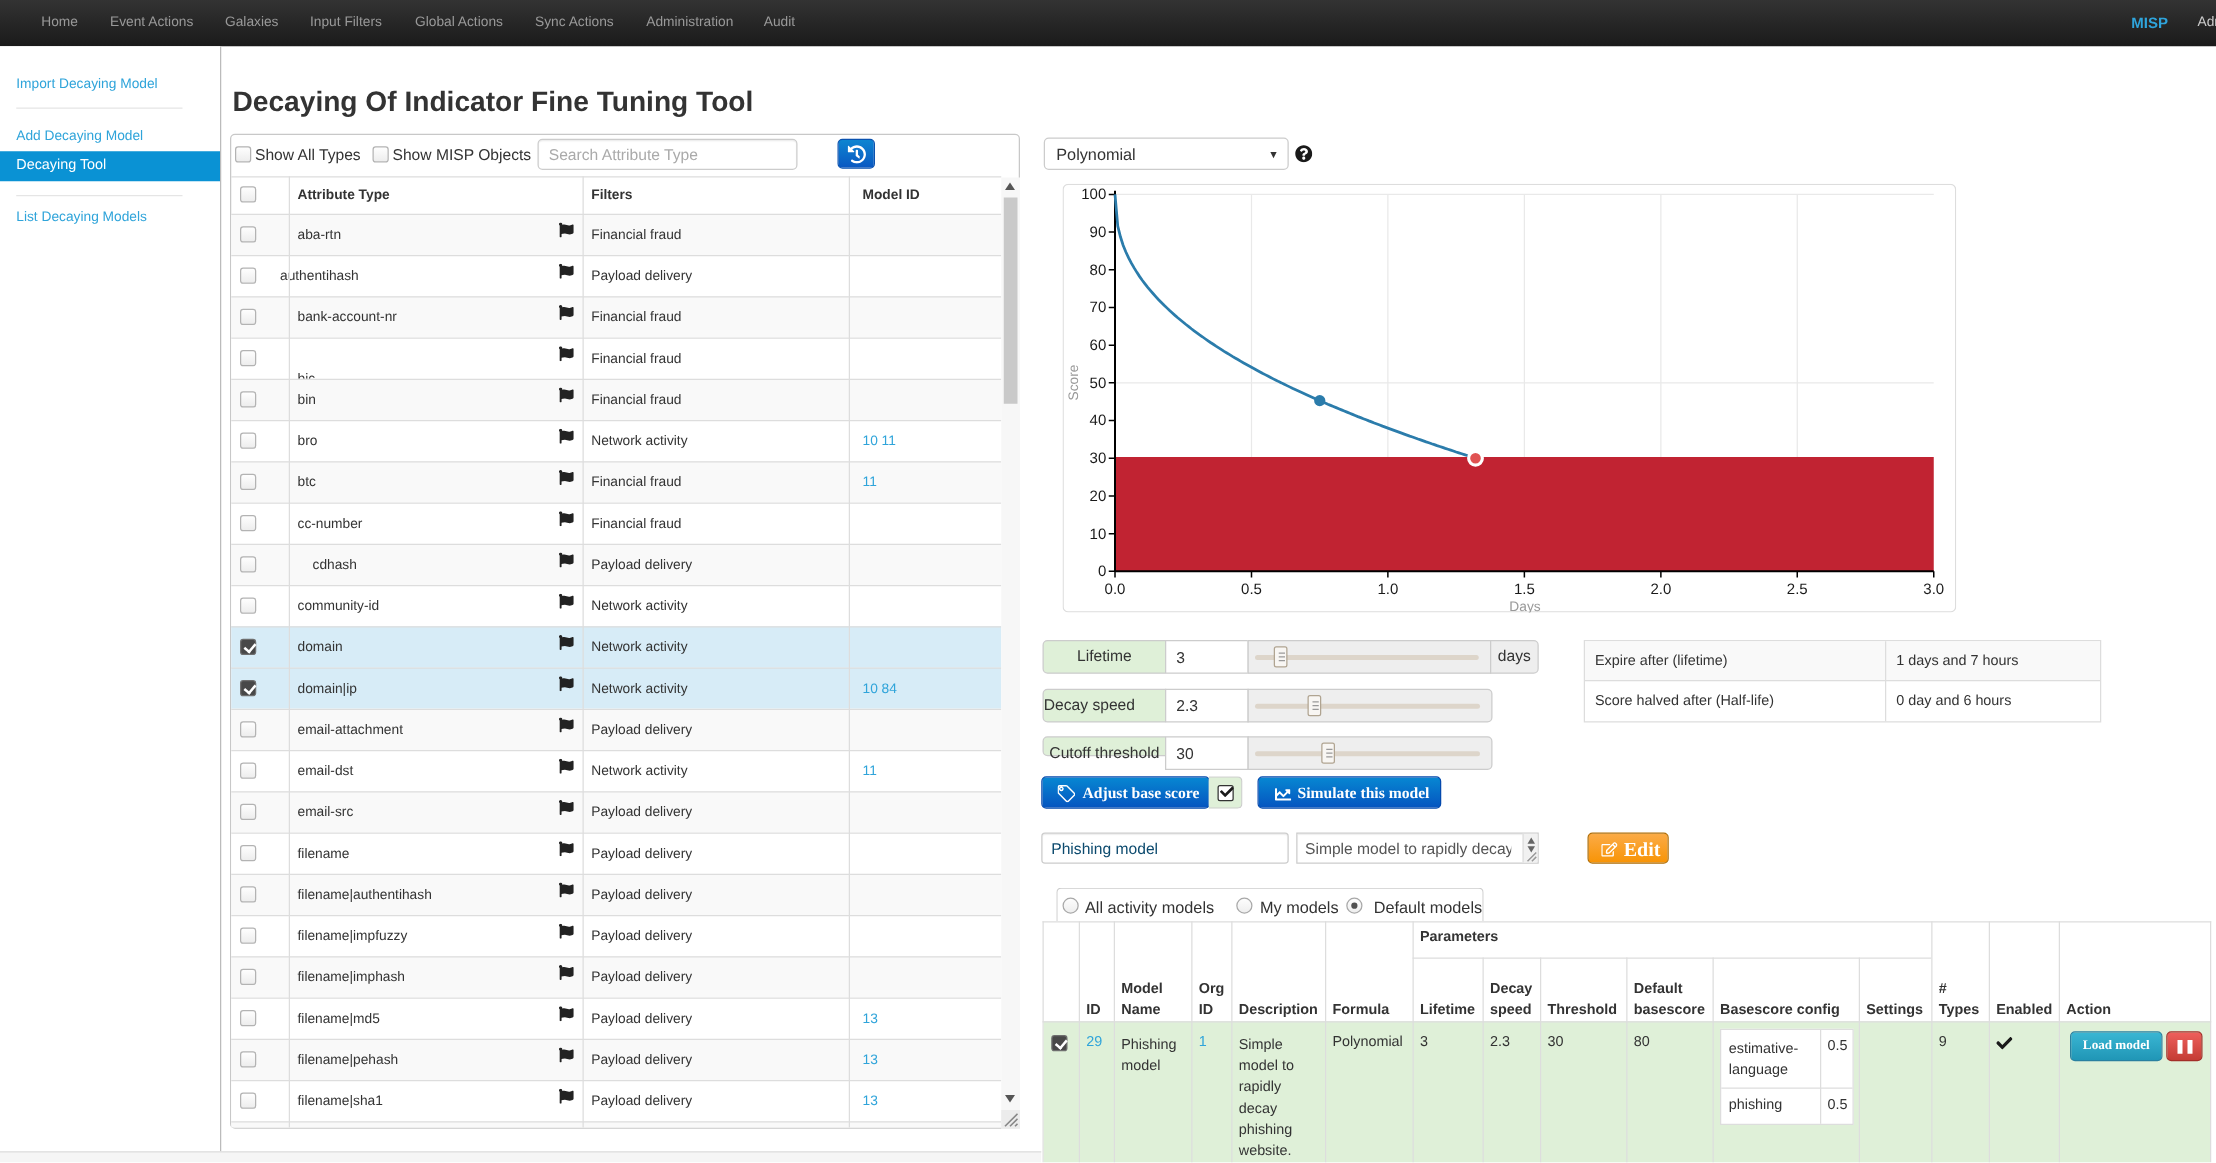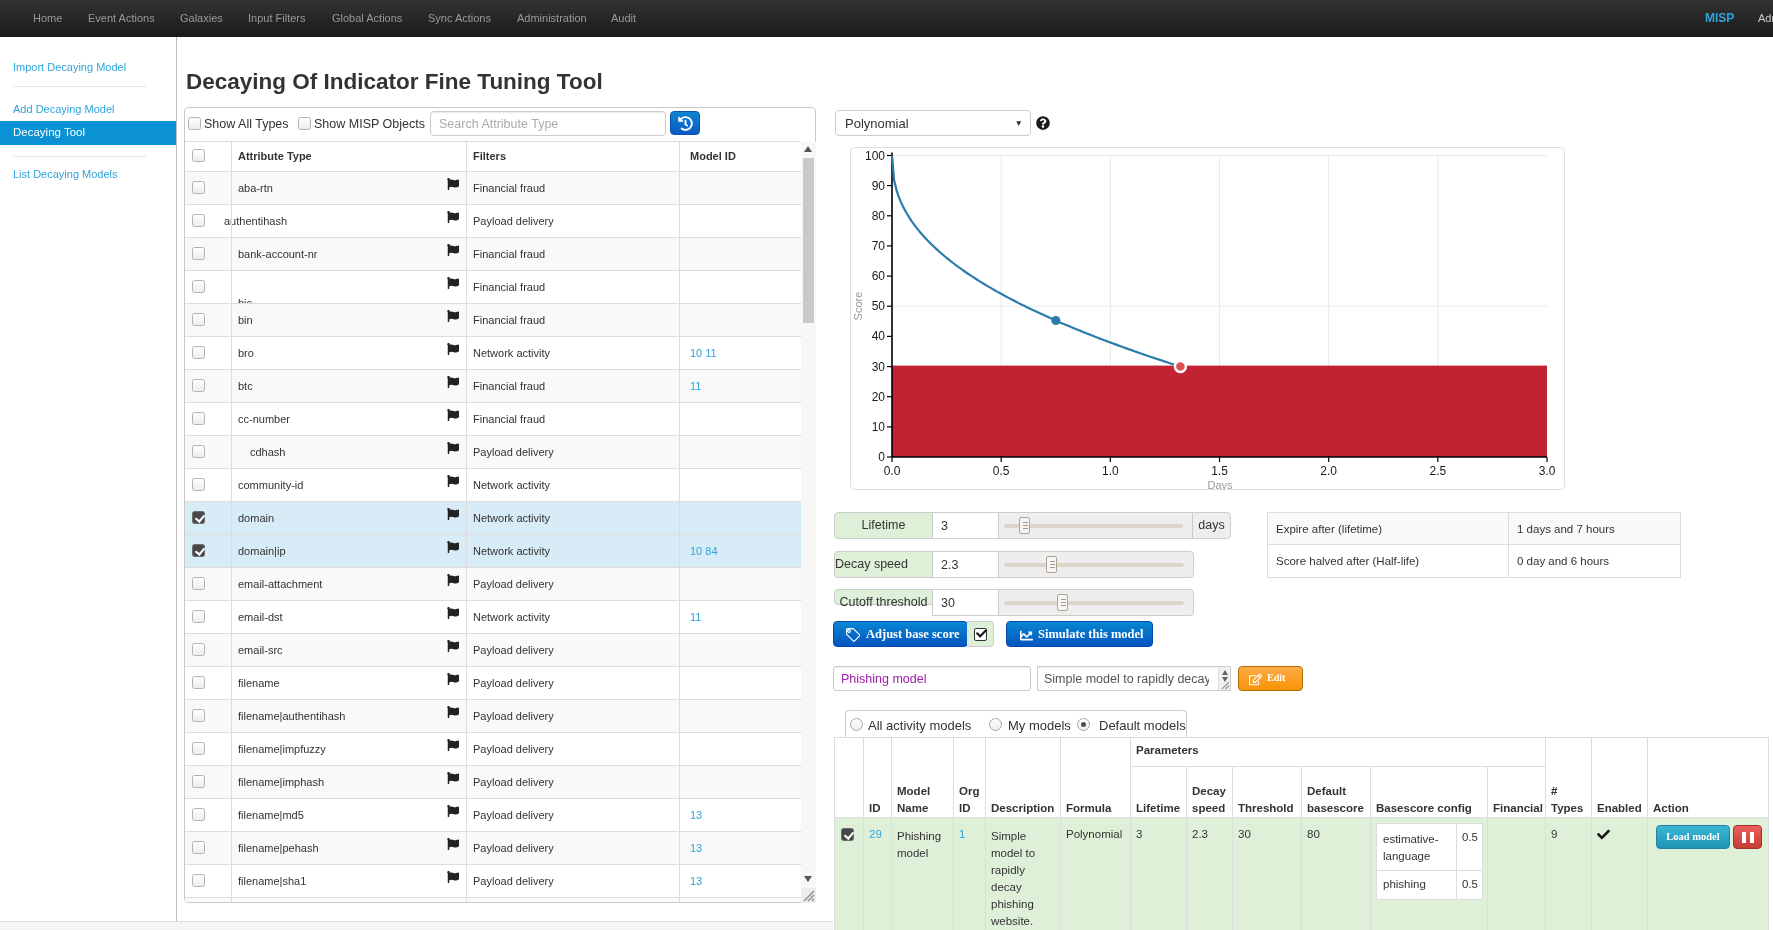--- a/index.html
+++ b/index.html
@@ -17,21 +17,21 @@
 .tcell { position:absolute; font-size:11px; color:#333; }
 a.mid { color:#2fa4da; text-decoration:none; font-size:11px; position:absolute; }
 .vline { position:absolute; width:1px; background:#ddd; }
 .hline { position:absolute; height:1px; background:#ddd; }
 .addon { position:absolute; border:1px solid #ccc; font-size:12.5px; color:#333; }
 .sliderzone { position:absolute; background:#eee; border:1px solid #ccc; }
 .strack { position:absolute; height:4px; background:#ddd5ca; border-radius:2px; }
 .shandle { position:absolute; width:11px; height:17px; background:#f8f6f3; border:1px solid #b0a491; border-radius:2px; }
 .shandle:after { content:""; position:absolute; left:2.5px; width:5px; top:4px; height:1px; background:#999; box-shadow:0 3px 0 #999, 0 6px 0 #999; }
 .btn-blue { position:absolute; border:1px solid #0449ad; border-radius:4px; background:linear-gradient(#0787d2,#0555c0); color:#fff; font-family:"Liberation Serif",serif; font-weight:bold; font-size:12.5px; }
-.btn-orange { position:absolute; border:1px solid #b06d04; border-radius:4px; background:linear-gradient(#fbab47,#f89406); color:#fff; font-family:"Liberation Serif",serif; font-weight:bold; font-size:10px; }
+.btn-orange { position:absolute; border:1px solid #b06d04; border-radius:4px; background:linear-gradient(#fbab47,#f89406); color:#fff; font-family:"Liberation Serif",serif; font-weight:bold; font-size:16px;margin-left:32px; }
 .btn-teal { position:absolute; border:1px solid #2a80a0; border-radius:4px; background:linear-gradient(#3ab6d3,#2096b6); color:#fff; font-family:"Liberation Serif",serif; font-weight:bold; font-size:10.5px; text-align:center; }
 .btn-red { position:absolute; border:1px solid #a32e28; border-radius:4px; background:linear-gradient(#ee5f5b,#c43c35); }
 .inp { position:absolute; border:1px solid #ccc; border-radius:3px; background:#fff; font-size:12.5px; color:#555; box-shadow:inset 0 1px 1px rgba(0,0,0,.07); }
 .radio { position:absolute; width:13px; height:13px; border:1px solid #a8a8a8; border-radius:50%; background:linear-gradient(#fdfdfd,#eee); }
 .radio.on:after { content:""; position:absolute; left:3px; top:3px; width:5px; height:5px; border-radius:50%; background:#505050; }
 .btcell { position:absolute; font-size:11.5px; color:#333; }
 .bthead { position:absolute; font-size:11.5px; font-weight:bold; color:#333; }
 </style>
 </head>
 <body>
@@ -56,21 +56,21 @@
     </div>
 <div class="sep" style="top:119px"></div>
 <a style="top:131px">List Decaying Models</a>
 </div>
 <div class="abs" style="left:186px;top:69px;font-size:22.5px;font-weight:bold;color:#333">Decaying Of Indicator Fine Tuning Tool</div>
 <div class="abs" style="left:184px;top:107px;width:632px;height:796px;border:1px solid #c8c8c8;border-radius:4px;background:#fff"></div>
 <div class="cb" style="left:188px;top:117px"></div>
 <span class="lbl" style="left:204px;top:117px">Show All Types</span>
 <div class="cb" style="left:298px;top:117px"></div>
 <span class="lbl" style="left:314px;top:117px">Show MISP Objects</span>
-<div class="abs" style="left:430px;top:111px;width:236px;height:25px;border:1px solid #ccc;border-radius:4px;background:#fff;box-shadow:inset 0 1px 1px rgba(0,0,0,.08)">
+<div class="abs" style="left:430px;top:111px;width:208px;height:25px;border:1px solid #ccc;border-radius:4px;background:#fff;box-shadow:inset 0 1px 1px rgba(0,0,0,.08)">
     <span style="position:absolute;left:8px;top:5px;font-size:12.5px;color:#aaa">Search Attribute Type</span>
   </div>
 <div class="abs" style="left:670px;top:111px;width:30px;height:24px;border:1px solid #0a52b0;border-radius:4px;background:linear-gradient(#0d85d1,#0a58c2)">
     <svg style="position:absolute;left:7px;top:4px" width="15" height="15" viewBox="0 0 512 512">
       <path fill="#fff" d="M504 255.531c.253 136.64-111.18 248.372-247.82 248.468-59.015.042-113.223-20.53-155.822-54.911-11.077-8.94-11.905-25.541-1.839-35.607l11.267-11.267c8.609-8.609 22.353-9.551 31.891-1.984C173.062 425.135 212.781 440 256 440c101.705 0 184-82.311 184-184 0-101.705-82.311-184-184-184-48.814 0-93.149 18.969-126.068 49.932l50.754 50.754c10.08 10.08 2.941 27.314-11.313 27.314H24c-8.837 0-16-7.163-16-16V38.627c0-14.254 17.234-21.393 27.314-11.314l49.372 49.372C129.209 31.084 189.552 8 255.333 8 392.05 8 503.747 118.744 504 255.531zm-180.912 97.682l9.823-12.63c8.138-10.463 6.253-25.542-4.21-33.679L288 266.7V152c0-13.255-10.745-24-24-24h-16c-13.255 0-24 10.745-24 24v146.3l83.409 64.063c10.463 8.137 25.541 6.253 33.679-4.21z"></path>
     </svg>
   </div>
 <div class="hline" style="left:185px;top:141px;width:616px"></div>
 <div class="cb" style="left:192px;top:149px"></div>
 <span class="tcell" style="left:238px;top:150px;font-weight:bold">Attribute Type</span>
@@ -344,21 +344,21 @@
       </svg>
     </div>
   </div>
 <div class="btn-blue" style="left:1006px;top:621px;width:147px;height:26px">
     <svg style="position:absolute;left:13px;top:7px" width="13" height="13" viewBox="0 0 512 512">
       <path fill="#fff" d="M496 384H64V80c0-8.84-7.16-16-16-16H16C7.16 64 0 71.16 0 80v336c0 17.67 14.33 32 32 32h464c8.84 0 16-7.16 16-16v-32c0-8.84-7.16-16-16-16zM464 96H345.94c-21.38 0-32.09 25.85-16.97 40.97l32.4 32.4-95.37 95.37-95.37-95.37c-12.5-12.5-32.76-12.5-45.25 0L17.37 277.37c-6.25 6.25-6.25 16.38 0 22.63l22.62 22.62c6.25 6.25 16.38 6.25 22.63 0l84.38-84.37 95.37 95.37c12.5 12.5 32.76 12.5 45.25 0l118-118 32.4 32.4c15.12 15.12 40.97 4.41 40.97-16.97V112c0-8.84-7.16-16-16-16z"></path>
     </svg>
     <span style="position:absolute;left:31px;top:5px">Simulate this model</span>
   </div>
 <div class="inp" style="left:833px;top:666px;width:198px;height:25px">
-    <span style="position:absolute;left:7px;top:5px;font-size:12.5px;color:#a21caf">Phishing model</span>
+    <span style="position:absolute;left:7px;top:5px;font-size:12.5px;color:#0c4a6e">Phishing model</span>
   </div>
 <div class="inp" style="left:1037px;top:666px;width:194px;height:25px;border-radius:0">
     <span style="position:absolute;left:6px;top:5px;font-size:12.5px;color:#555;white-space:nowrap;overflow:hidden;width:165px">Simple model to rapidly decay</span>
     <div style="position:absolute;right:0;top:0;width:12px;height:23px;background:#f1f1f1;border-left:1px solid #ddd">
       <div style="position:absolute;left:2.5px;top:3px;width:0;height:0;border-left:3.5px solid transparent;border-right:3.5px solid transparent;border-bottom:5px solid #666"></div>
       <div style="position:absolute;left:2.5px;top:10px;width:0;height:0;border-left:3.5px solid transparent;border-right:3.5px solid transparent;border-top:5px solid #666"></div>
     </div>
     <svg style="position:absolute;right:0;bottom:0" width="10" height="10">
       <path d="M2 9 L9 2 M5.5 9 L9 5.5" stroke="#999" stroke-width="1.2"></path>
     </svg>
@@ -406,21 +406,21 @@
 <span class="bthead" style="left:869px;top:800px;line-height:17px">ID</span>
 <span class="bthead" style="left:897px;top:783px;line-height:17px">Model<br>Name</span>
 <span class="bthead" style="left:959px;top:783px;line-height:17px">Org<br>ID</span>
 <span class="bthead" style="left:991px;top:800px;line-height:17px">Description</span>
 <span class="bthead" style="left:1066px;top:800px;line-height:17px">Formula</span>
 <span class="bthead" style="left:1136px;top:800px;line-height:17px">Lifetime</span>
 <span class="bthead" style="left:1192px;top:783px;line-height:17px">Decay<br>speed</span>
 <span class="bthead" style="left:1238px;top:800px;line-height:17px">Threshold</span>
 <span class="bthead" style="left:1307px;top:783px;line-height:17px">Default<br>basescore</span>
 <span class="bthead" style="left:1376px;top:800px;line-height:17px">Basescore config</span>
-<span class="bthead" style="left:1493px;top:800px;line-height:17px">Financial</span>
+<span class="bthead" style="left:1493px;top:800px;line-height:17px">Settings</span>
 <span class="bthead" style="left:1551px;top:783px;line-height:17px">#<br>Types</span>
 <span class="bthead" style="left:1597px;top:800px;line-height:17px">Enabled</span>
 <span class="bthead" style="left:1653px;top:800px;line-height:17px">Action</span>
 <div class="cb checked" style="left:841px;top:828px"></div>
 <a class="mid" style="left:869px;top:828px;font-size:11.5px">29</a>
 <span class="btcell" style="left:897px;top:828px;line-height:17px">Phishing<br>model</span>
 <a class="mid" style="left:959px;top:828px;font-size:11.5px">1</a>
 <span class="btcell" style="left:991px;top:828px;line-height:17px">Simple<br>model to<br>rapidly<br>decay<br>phishing<br>website.</span>
 <span class="btcell" style="left:1066px;top:828px">Polynomial</span>
 <span class="btcell" style="left:1136px;top:828px">3</span>

